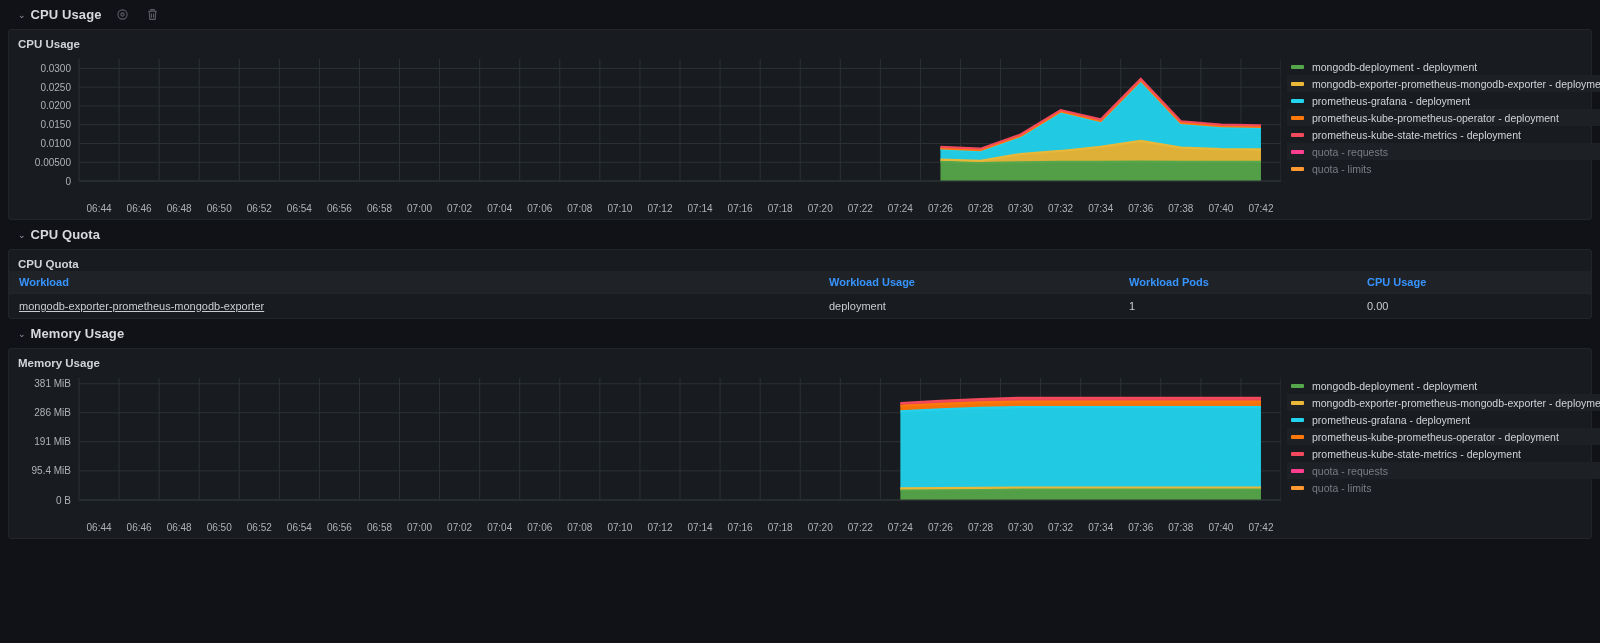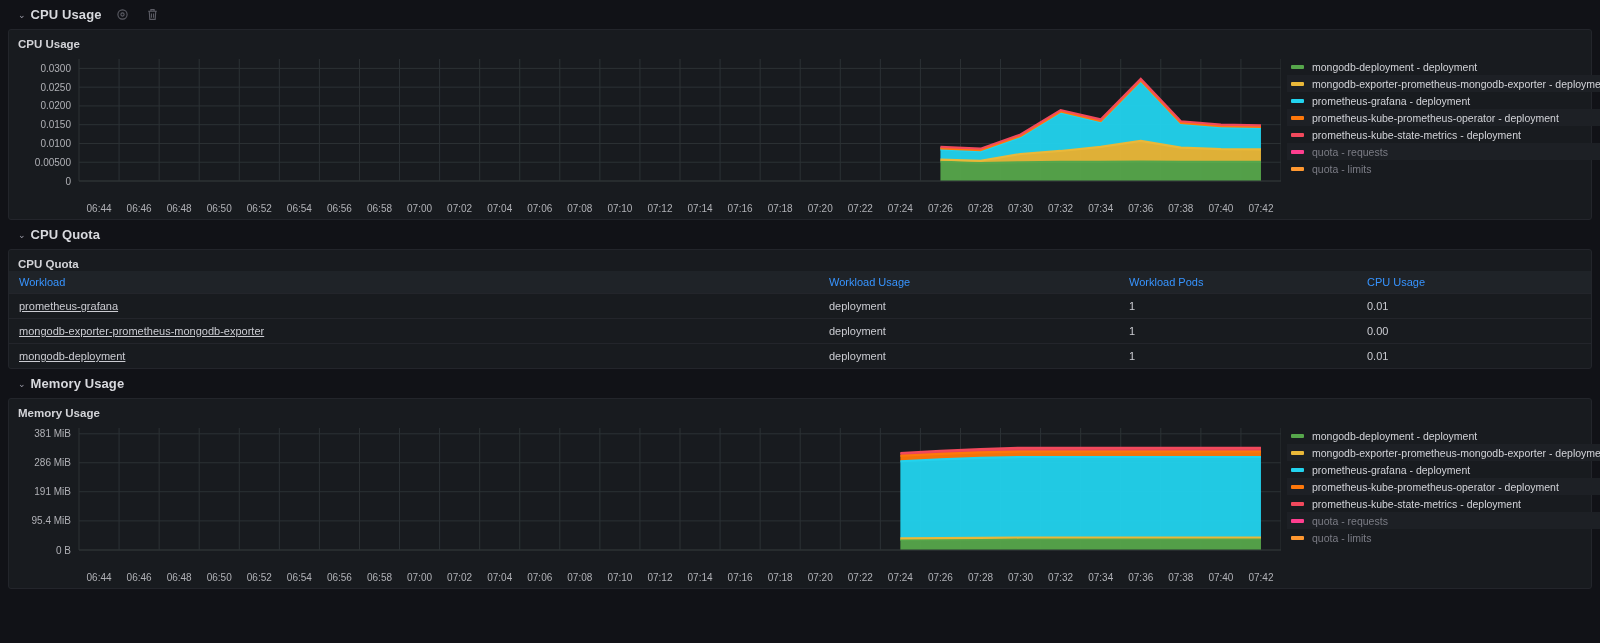--- a/index.html
+++ b/index.html
@@ -63,21 +63,21 @@
   .legend-swatch {
     width: 13px; height: 4px; border-radius: 1px;
     margin-right: 8px; flex: 0 0 13px;
   }
   .legend-label { color: #d2d3d8; }
   .legend-item.dim .legend-label { color: #7b7c85; }
 
   
   table.grafana-table { width: 100%; border-collapse: collapse; table-layout: fixed; }
   table.grafana-table th {
-    text-align: left; font-size: 11px; font-weight: normal;
+    text-align: left; font-size: 11px; font-weight: bold;
     color: #3794ff; background: #1f2328;
     padding: 5px 0 5px 10px; height: 22px;
     border-bottom: 1px solid #23252b;
   }
   table.grafana-table td {
     font-size: 11px; color: #cbccd2;
     padding: 6px 0 6px 10px; height: 24px;
     border-bottom: 1px solid #23252b;
   }
   table.grafana-table tr:last-child td { border-bottom: none; }
@@ -249,36 +249,24 @@
       <thead>
           <tr id="cpu-thead">
             <th class="col-workload">Workload</th>
             <th class="col-type">Workload Usage</th>
             <th class="col-pods">Workload Pods</th>
             <th class="col-usage">CPU Usage</th>
           </tr>
         </thead>
       <tbody id="cpu-tbody">
           <tr>
-            <td class="col-workload"><span class="cell-link">prometheus-grafana</span></td>
-            <td class="col-type">deployment</td>
-            <td class="col-pods">1</td>
-            <td class="col-usage">0.01</td>
-          </tr>
-          <tr>
             <td class="col-workload"><span class="cell-link">mongodb-exporter-prometheus-mongodb-exporter</span></td>
             <td class="col-type">deployment</td>
             <td class="col-pods">1</td>
             <td class="col-usage">0.00</td>
-          </tr>
-          <tr>
-            <td class="col-workload"><span class="cell-link">mongodb-deployment</span></td>
-            <td class="col-type">deployment</td>
-            <td class="col-pods">1</td>
-            <td class="col-usage">0.01</td>
           </tr>
         </tbody>
     </table>
   </div>
 
   <div class="row-header">
     <span class="row-chevron">⌄</span>
     <span class="row-title">Memory Usage</span>
   </div>
 

